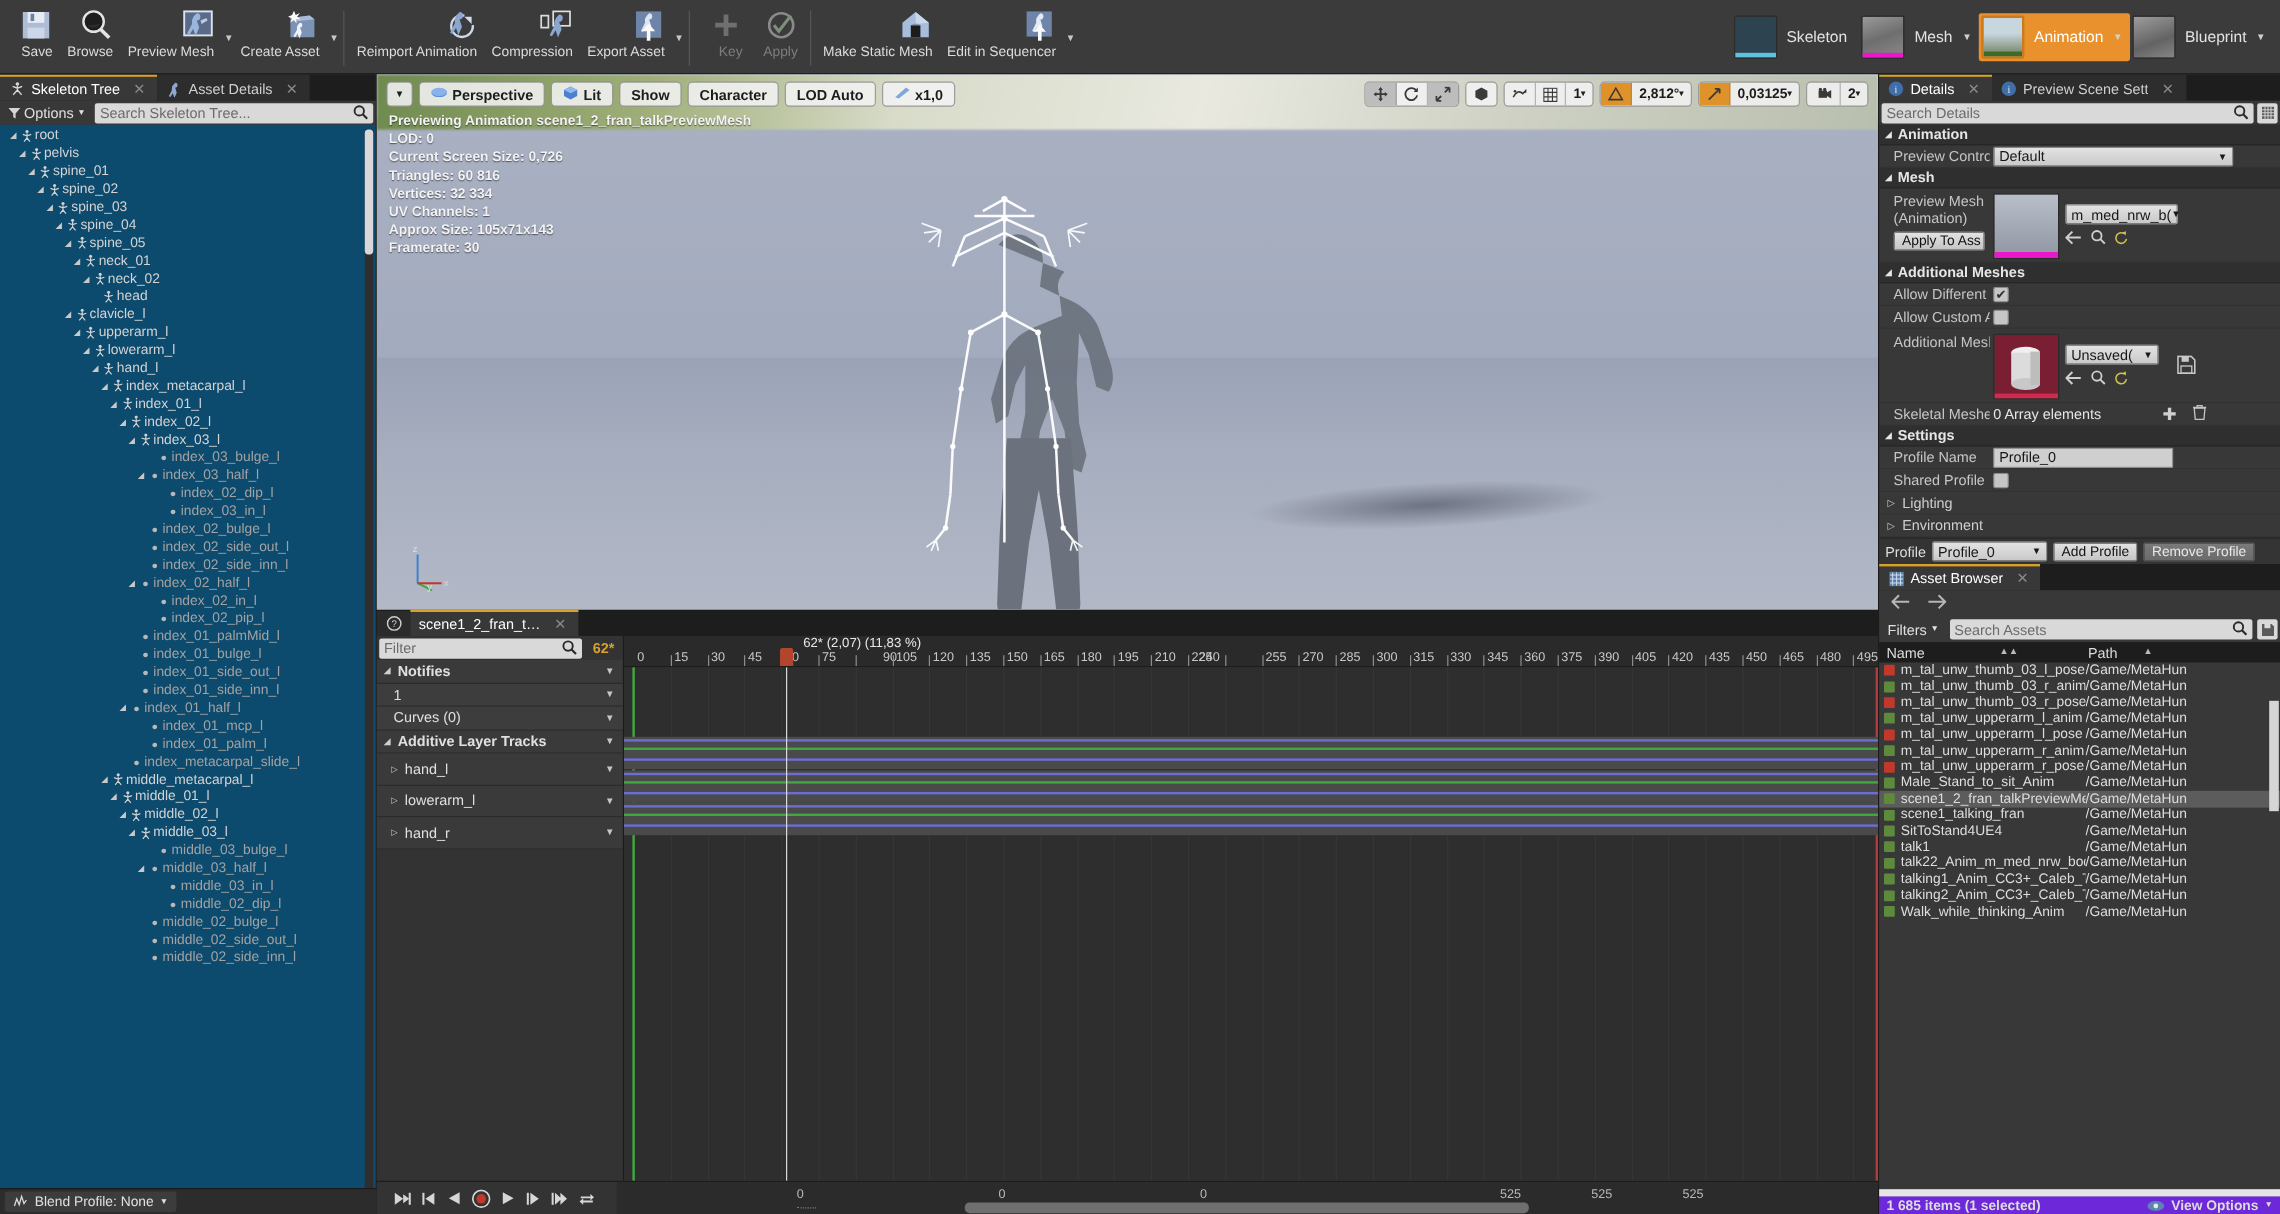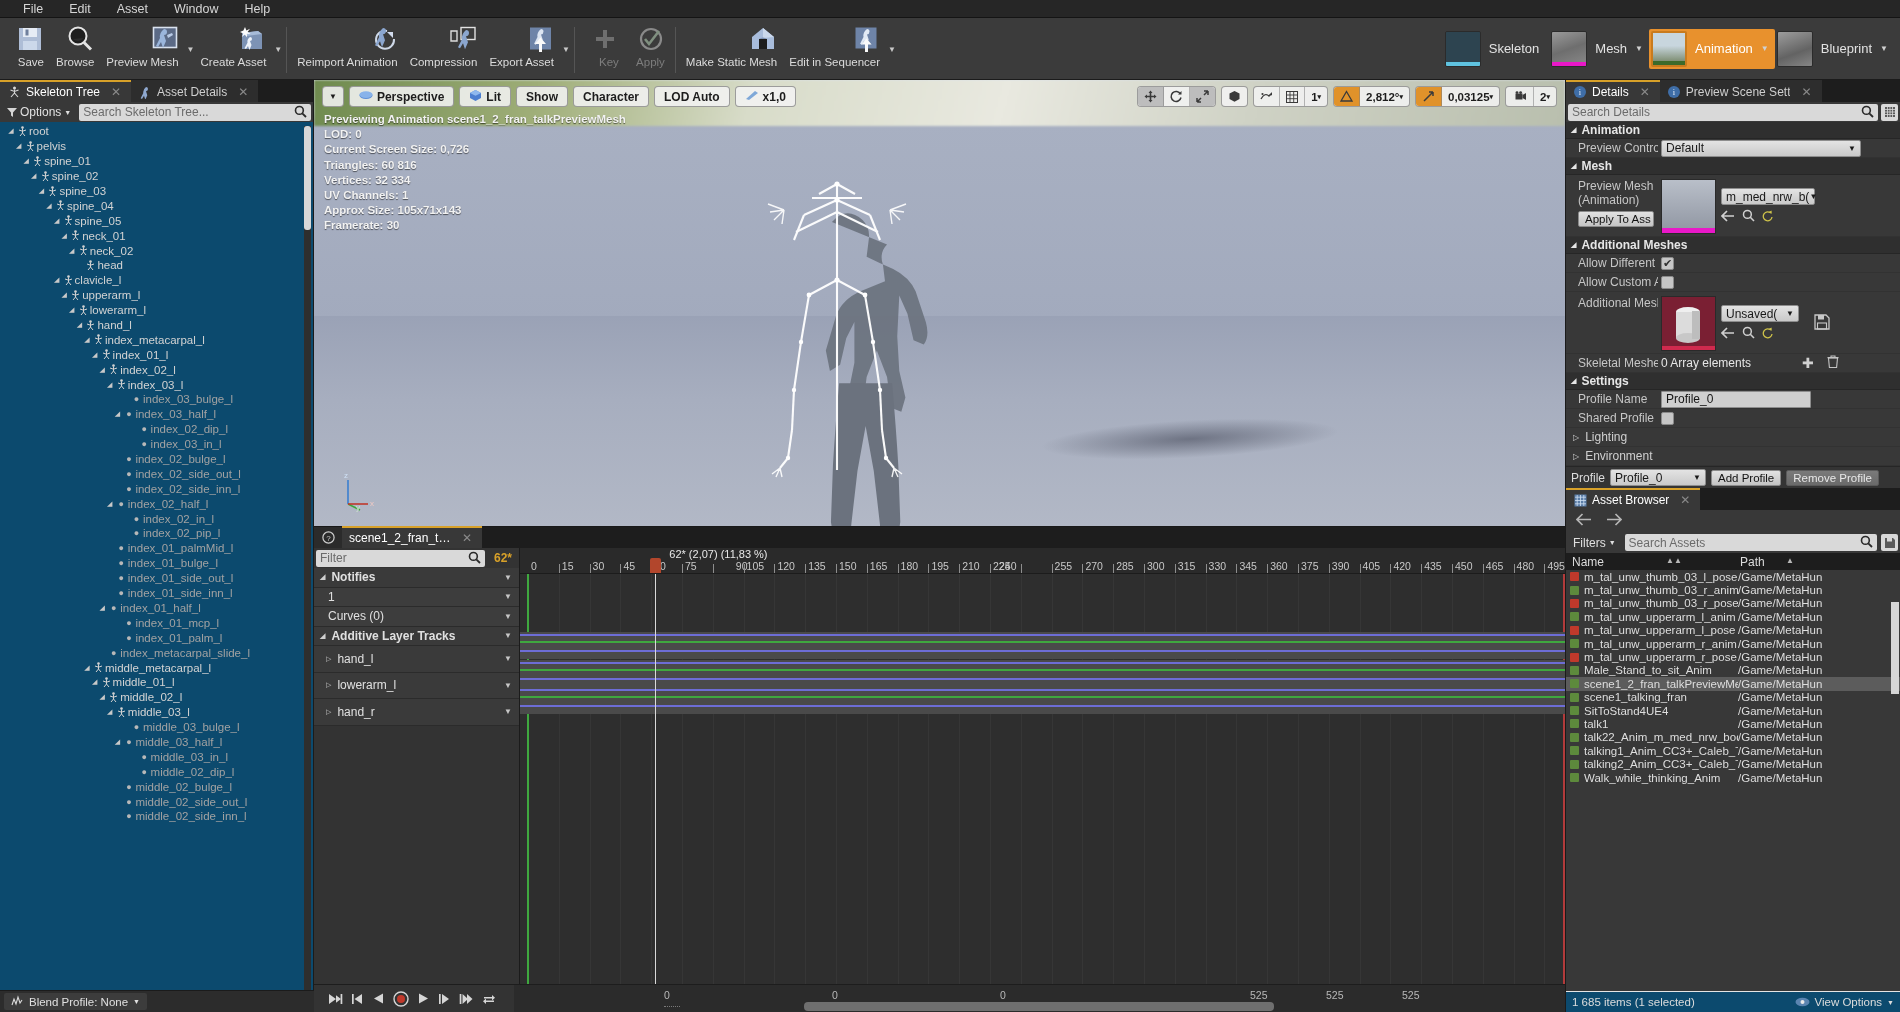--- a/index.html
+++ b/index.html
@@ -232,35 +232,28 @@
   .ab-head { height:17px; display:flex; align-items:center; background:#1d1d1d; font-size:12px; color:#dcdcdc; }
   .ab-head .c1 { width:168px; flex:0 0 168px; padding-left:6px; position:relative;}
   .ab-head .c2 { flex:1 1 auto; padding-left:6px; position:relative;}
   .ab-list { flex:1 1 auto; overflow:hidden; position:relative; }
   .ab-row { height:13.4px; display:flex; align-items:center; font-size:11.5px; color:#dedede; }
   .ab-row.sel { background:#5c5c5c; }
   .ab-row .ico { width:9px;height:9px; margin:0 5px 0 4px; flex:0 0 9px; border-radius:1px;}
   .ab-row .nm { width:154px; flex:0 0 154px; overflow:hidden; white-space:nowrap; text-overflow:clip;}
   .ab-row .pt { flex:1 1 auto; overflow:hidden; white-space:nowrap; }
   .ab-foot { height:21px; display:flex; align-items:center; justify-content:space-between;
-     padding:0 6px; font-size:11.5px; color:#dcdcdc; background:#0c4a6e; border-top:1px solid #e5e5e5;}
+     padding:0 6px; font-size:11.5px; color:#dcdcdc; background:#6d28d9; border-top:6px solid #e5e5e5;font-weight:bold;}
   .ab-scroll { position:absolute; right:1px; top:32px; width:8px; height:92px; background:#d6d6d6; }
 </style>
 </head>
 <body>
 
 <div class="app">
 
-  <div class="menubar" id="menubar">
-      <div class="mi">File</div>
-      <div class="mi">Edit</div>
-      <div class="mi">Asset</div>
-      <div class="mi">Window</div>
-      <div class="mi">Help</div>
-    </div>
 
   <div class="toolbar">
     <div class="tb-group" id="tbgroup">
         <div style="display: flex; align-items: flex-start;">
           <div class="tb-btn">
             <div class="ico">
               <svg width="28" height="28" viewBox="0 0 28 28">
                 <rect x="3" y="3" width="22" height="22" fill="#aebdd6"></rect>
                 <rect x="7" y="3" width="14" height="9" fill="#e6ecf5"></rect>
                 <rect x="9.5" y="4.5" width="3" height="6" fill="#6f7f9c"></rect>

